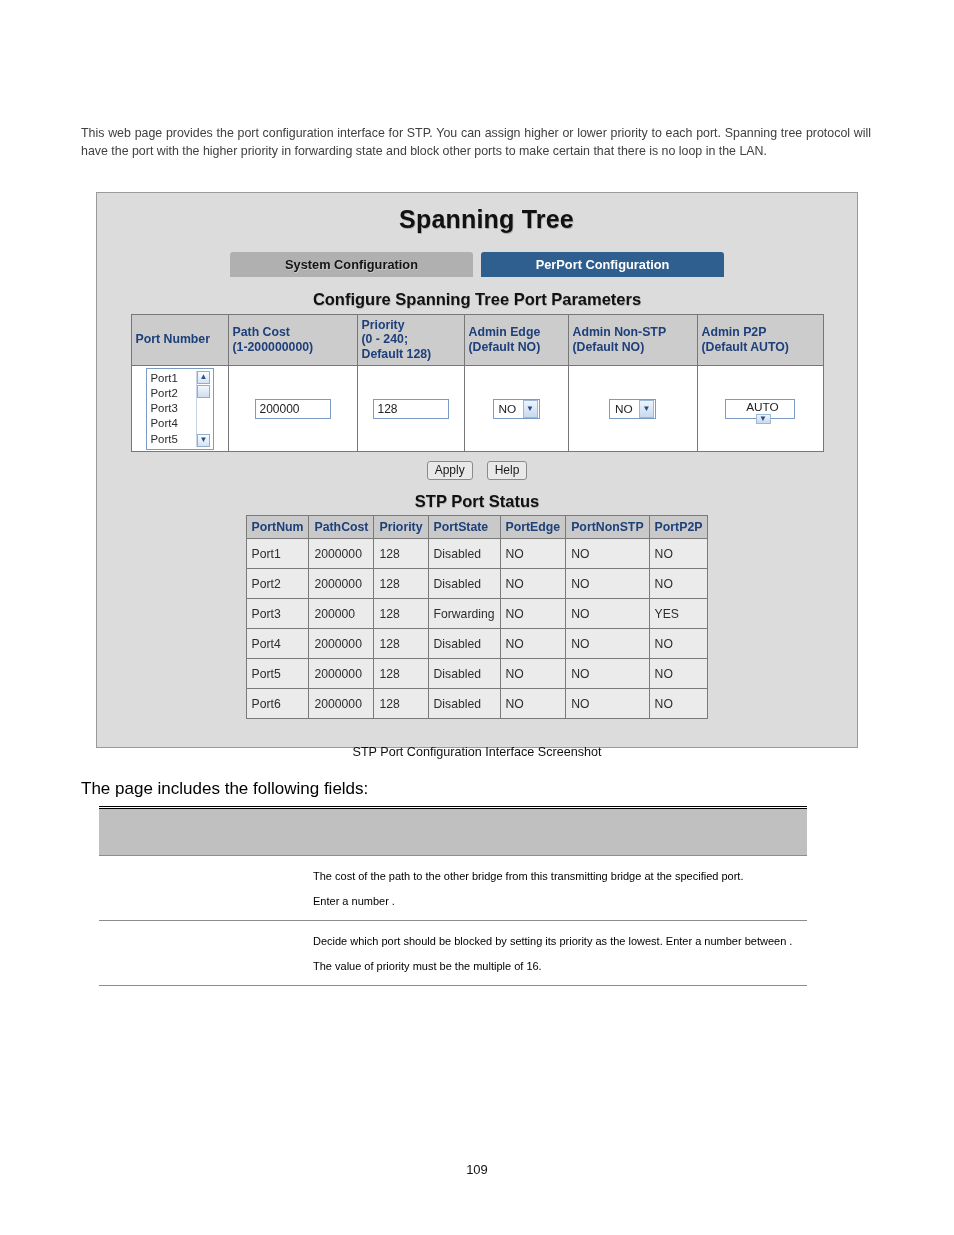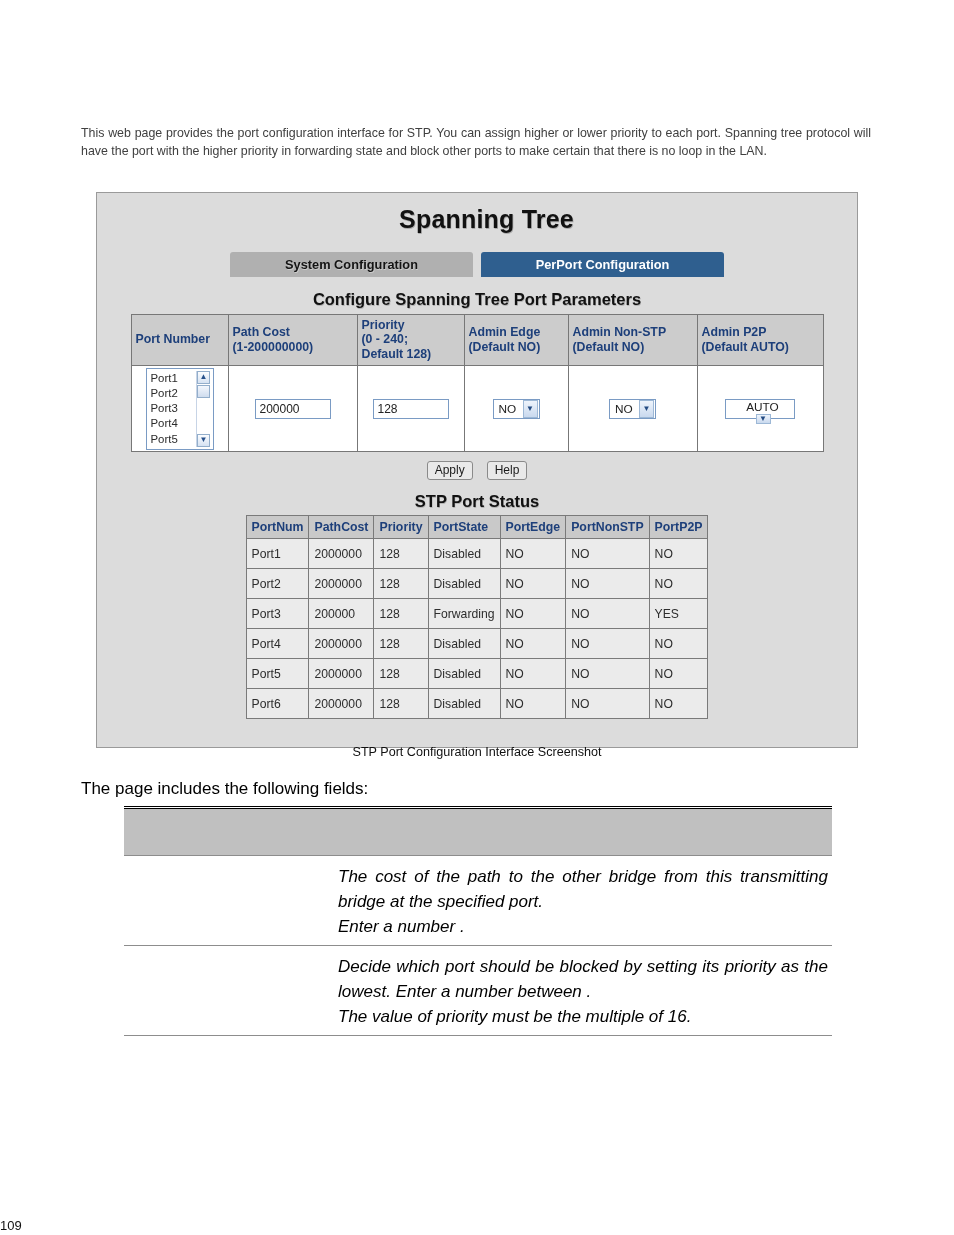--- a/index.html
+++ b/index.html
@@ -276,26 +276,25 @@
     position: absolute;
     left: 81px;
     top: 779px;
     font-size: 17px;
     color: #000;
   }
 
   
   .desc {
     position: absolute;
-    left: 124px;
+    left: 99px;
     top: 806px;
     width: 708px;
     border-collapse: collapse;
-    font-size: 17px;
-    font-style: italic;
+    font-size: 11px;
   }
   .desc tr.headrow td {
     background: #c0c0c0;
     height: 30px;
     border-top: 3px double #000000;
     border-bottom: 1px solid #8d8d8d;
   }
   .desc td.lbl {
     width: 198px;
     vertical-align: top;
@@ -307,21 +306,22 @@
     padding: 8px 4px 6px 4px;
     text-align: justify;
     line-height: 25px;
     color: #000;
   }
   .desc tr.bodyrow td { border-bottom: 1px solid #8d8d8d; }
 
   .page-num {
     position: absolute;
     left: 0; right: 0;
-    top: 1218px;
+    top: 1162px;
+    text-align: center;
     font-size: 13px;
     color: #111;
   }
 </style>
 </head>
 <body>
 
 <div class="intro">This web page provides the port configuration interface for STP. You can assign higher or lower priority to each port. Spanning tree protocol will have the port with the higher priority in forwarding state and block other ports to make certain that there is no loop in the LAN.</div>
 
 <div class="shot-frame">

